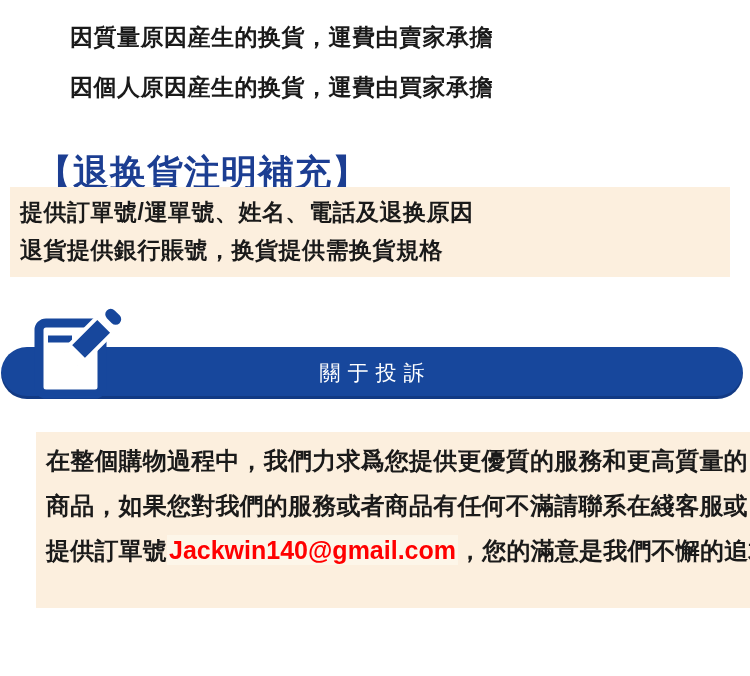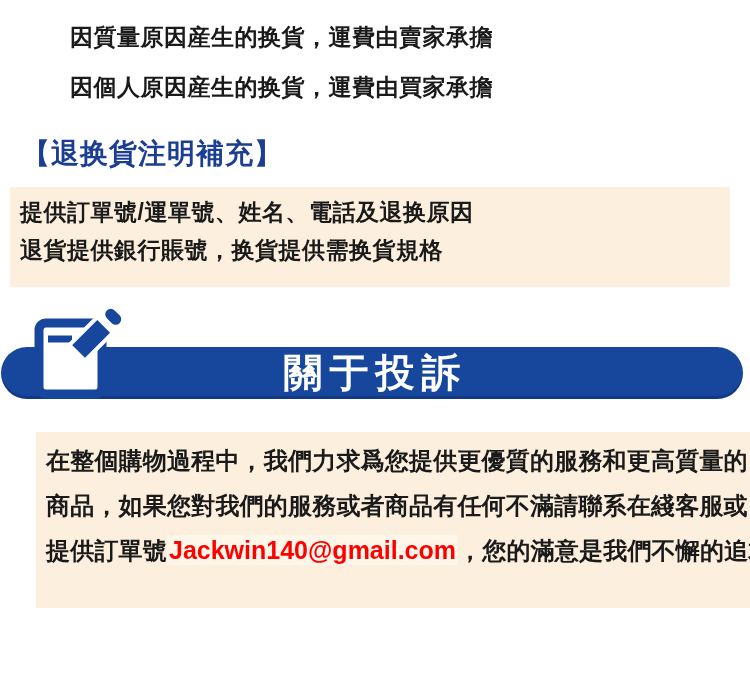--- a/index.html
+++ b/index.html
@@ -13,35 +13,35 @@
   }
   html,body{margin:0;padding:0;background:#fff;}
   .page{
     position:relative;width:750px;height:676px;background:#fff;overflow:hidden;
     font-family:"Liberation Sans","DejaVu Sans",sans-serif;color:var(--body-text);
   }
   .note-line{position:absolute;left:70px;margin:0;font-size:23px;font-weight:600;
     color:var(--body-text);white-space:nowrap;letter-spacing:0.5px;}
   .note-1{top:22px;}
   .note-2{top:72px;}
-  .section-title{position:absolute;left:22px;top:135px;margin:0;font-size:28px;font-weight:700;
+  .section-title{position:absolute;left:22px;top:135px;margin:14px;font-size:36px;font-weight:700;
     color:var(--title-blue);white-space:nowrap;letter-spacing:1px;}
   .panel{position:absolute;left:10px;width:720px;background:var(--panel-bg);}
-  .panel-return{top:187px;height:100px;}
+  .panel-return{top:187px;height:90px;}
   .panel-line{position:absolute;left:10px;margin:0;font-size:23px;font-weight:600;
     white-space:nowrap;letter-spacing:0.5px;}
   .rline-1{top:10px;}
   .rline-2{top:48px;text-align:center;}
   .banner{
     position:absolute;left:1px;top:347px;width:742px;height:52px;
     background:var(--accent-blue);border-radius:26px;
     box-shadow:inset 0 -3px 0 rgba(0,0,30,0.18);
     display:flex;align-items:center;justify-content:center;
   }
-  .banner-title{color:var(--banner-text);font-size:39px;font-weight:700;
+  .banner-title{color:var(--banner-text);font-size:21px;font-weight:400;
     letter-spacing:7px;white-space:nowrap;text-indent:7px;}
   .edit-icon{position:absolute;left:28px;top:298px;width:105px;height:105px;color:var(--accent-blue);}
   .panel-complaint{top:432px;height:176px;margin-left:26px;}
   .cline{position:absolute;left:10px;margin:0;font-size:24px;font-weight:600;
     white-space:nowrap;letter-spacing:0.2px;}
   .cline-1{top:13px;}
   .cline-2{top:58px;}
   .cline-3{top:103px;}
   .email-link{color:var(--email-red);font-weight:700;font-size:25px;text-decoration:none;
     background:var(--email-highlight);padding:1px 2px;letter-spacing:0;cursor:pointer;}

